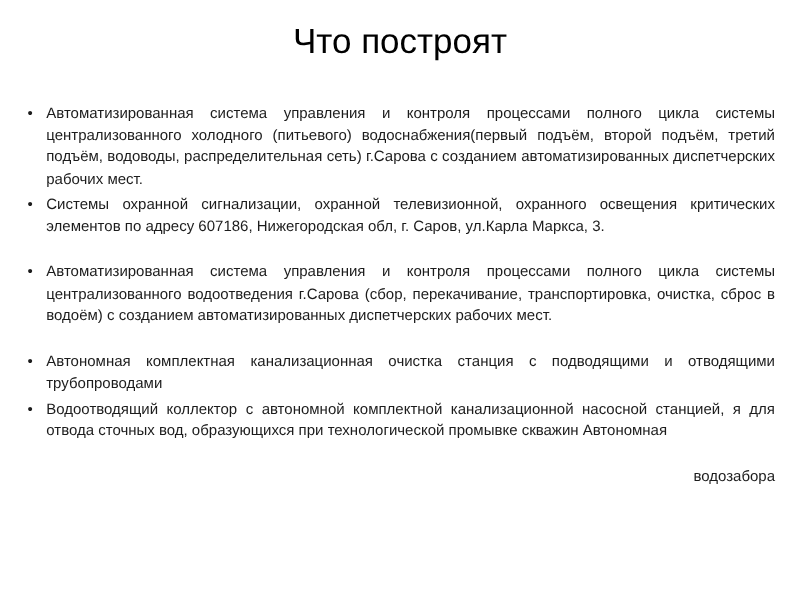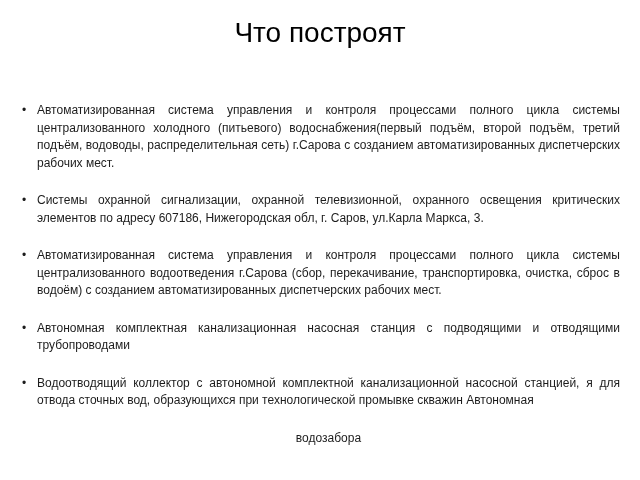--- a/index.html
+++ b/index.html
@@ -52,24 +52,23 @@
     position: absolute;
     left: 2px;
     top: 0;
     font-size: 12px;
     line-height: 17.5px;
     color: #1c1c1c;
   }
   .text {
     display: block;
     text-align: justify;
-    margin-top: 20px;
   }
   .no-marker .text {
-    text-align: center;
+    text-align: right;
   }
 </style>
 </head>
 <body>
 
 <div class="slide">
   <h1 class="title">Что построят</h1>
 
   <ul class="content">
     <li class="item">
@@ -79,21 +78,21 @@
     <li class="item gap">
       <span class="marker">•</span>
       <span class="text">Системы охранной сигнализации, охранной телевизионной, охранного освещения критических элементов по адресу 607186, Нижегородская обл, г. Саров, ул.Карла Маркса, 3.</span>
     </li>
     <li class="item gap">
       <span class="marker">•</span>
       <span class="text">Автоматизированная система управления и контроля процессами полного цикла системы централизованного водоотведения г.Сарова (сбор, перекачивание, транспортировка, очистка, сброс в водоём) с созданием автоматизированных диспетчерских рабочих мест.</span>
     </li>
     <li class="item">
       <span class="marker">•</span>
-      <span class="text">Автономная комплектная канализационная насосная станция с подводящими и отводящими трубопроводами</span>
+      <span class="text">Автономная комплектная канализационная очистка станция с подводящими и отводящими трубопроводами</span>
     </li>
     <li class="item gap">
       <span class="marker">•</span>
       <span class="text">Водоотводящий коллектор с автономной комплектной канализационной насосной станцией, я для отвода сточных вод, образующихся при технологической промывке скважин Автономная</span>
     </li>
     <li class="item no-marker">
       <span class="text">водозабора</span>
     </li>
   </ul>
 </div>

